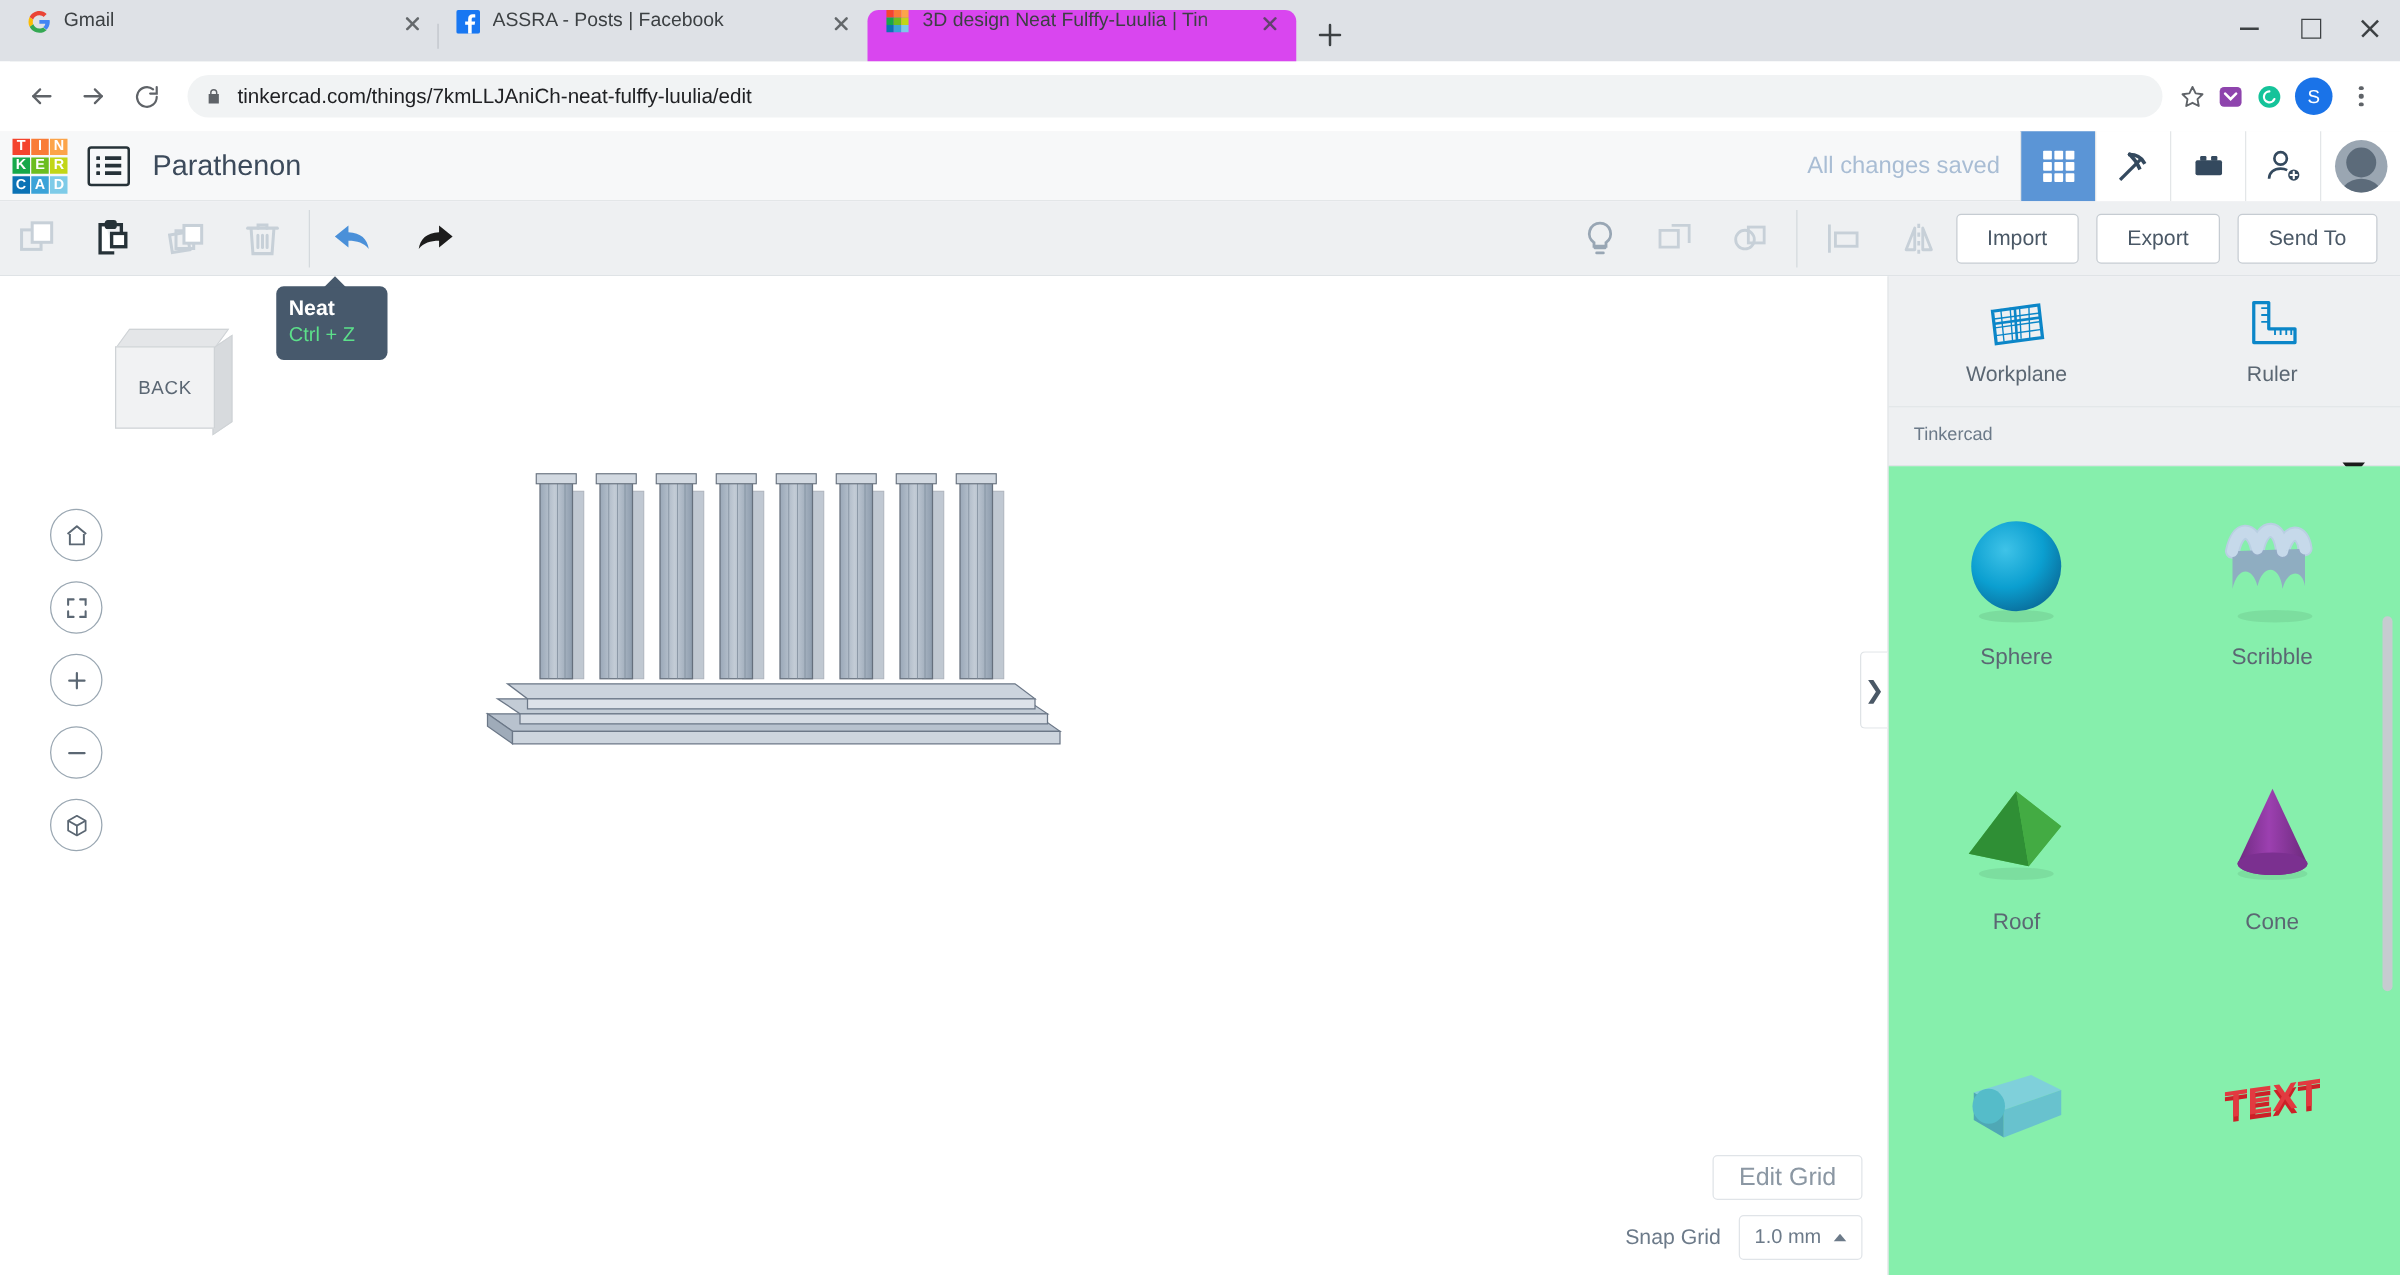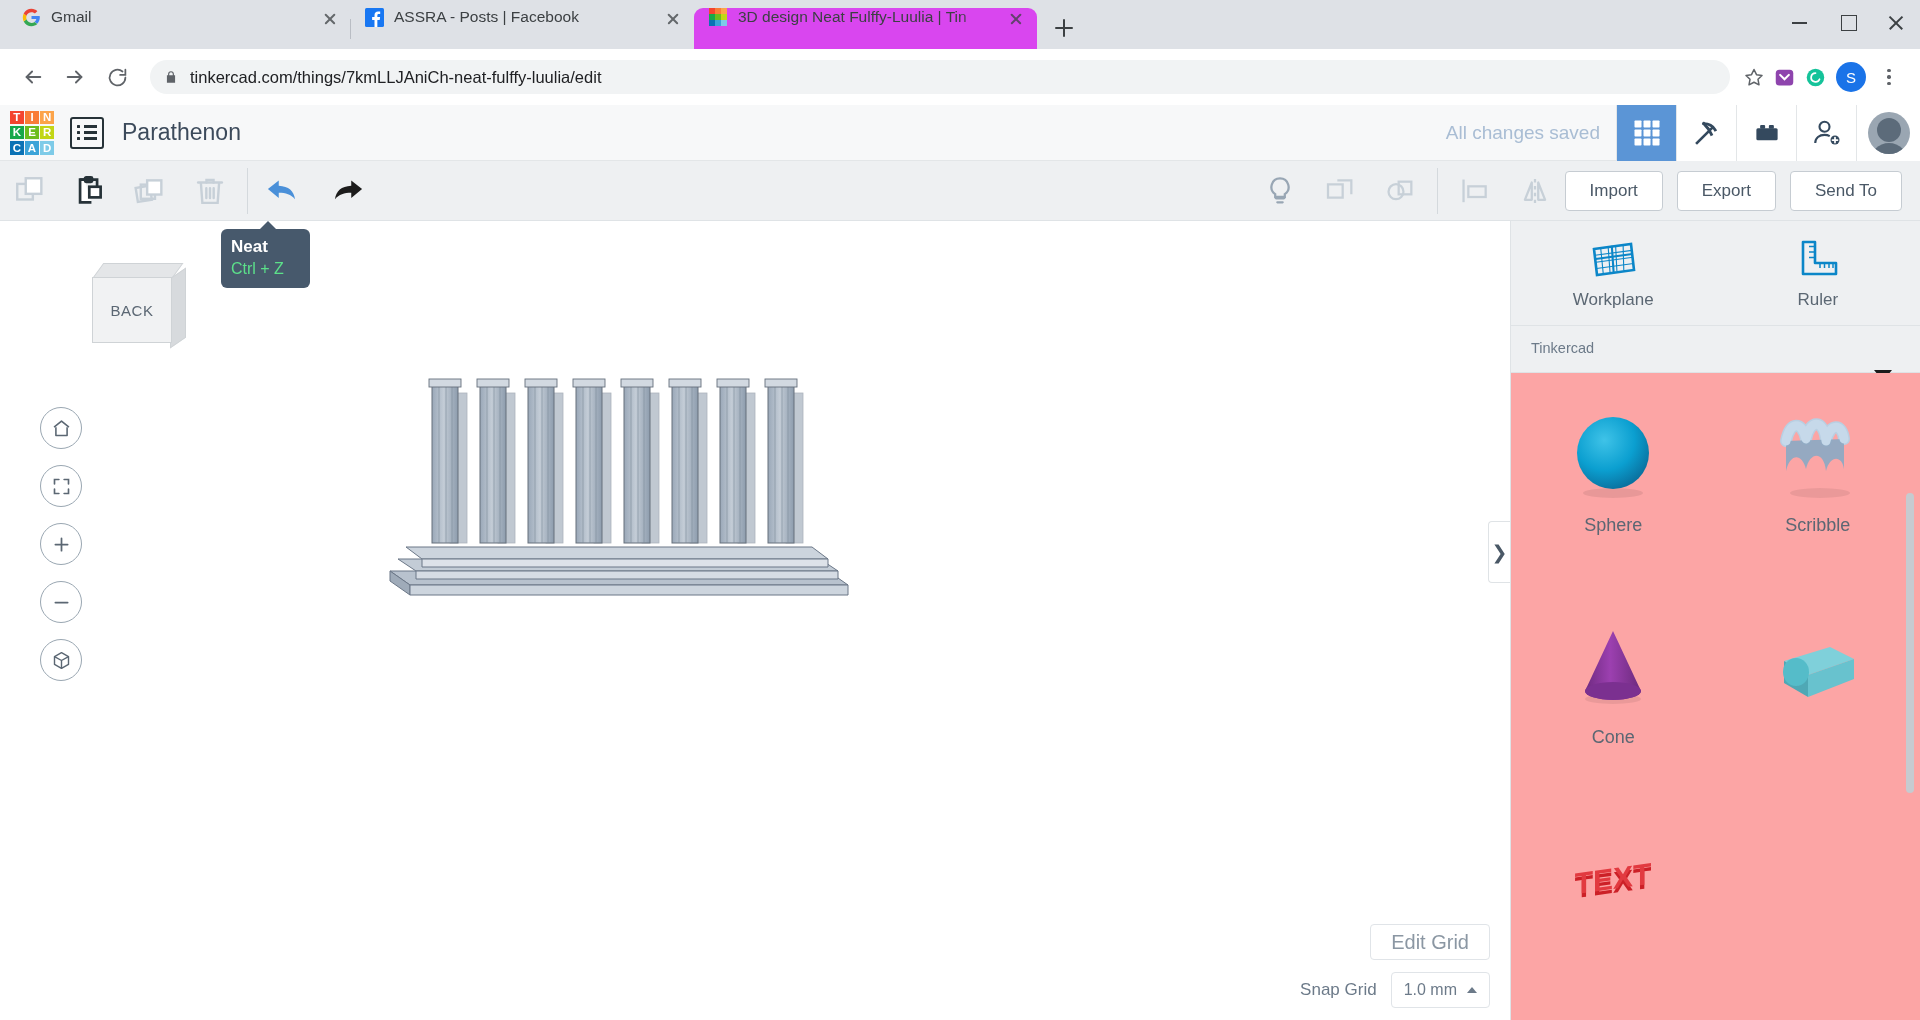--- a/index.html
+++ b/index.html
@@ -152,21 +152,21 @@
 
   
   .rpanel { width: 410px; background:#eef0f2; border-left:1px solid #dfe3e6; display:flex; flex-direction:column; position:relative; }
   .rp-tools { height: 105px; display:flex; background:#eef0f2; border-bottom:1px solid #dfe3e6; }
   .rp-tool { flex:1; display:flex; flex-direction:column; align-items:center; justify-content:center; gap: 9px; }
   .rp-tool-label { font-size: 17px; color:#5b6773; }
   .rp-select-wrap { background:#eef0f2; padding: 14px 20px 16px; border-bottom:1px solid #dfe3e6; position:relative; }
   .rp-select-sub { font-size: 14.5px; color:#6c7a89; }
   .rp-select-main { font-size: 22px; color:#3c4a5b; margin-top: 4px; }
   .rp-select-caret { position:absolute; right: 28px; top: 44px; width:0;height:0;border-left:9px solid transparent;border-right:9px solid transparent;border-top:11px solid #1b1b1b; }
-  .rp-grid { flex:1; display:grid; grid-template-columns: 1fr 1fr; gap: 0; padding: 10px 0 0; overflow:hidden; position:relative; background:#fca5a5; }
+  .rp-grid { flex:1; display:grid; grid-template-columns: 1fr 1fr; gap: 0; padding: 10px 0 0; overflow:hidden; position:relative; background:#86efac; }
   .shape-cell { display:flex; flex-direction:column; align-items:center; justify-content:flex-start; padding-top: 22px; height: 172px; }
   .shape-thumb { width: 110px; height: 100px; position:relative; display:flex; align-items:center; justify-content:center; }
   .shape-label { margin-top: 10px; font-size: 18px; color:#5b6773; }
   .rp-scrollbar { position:absolute; right: 6px; top: 120px; width: 8px; height: 300px; background:#c6cbd0; border-radius:4px; }
 
   svg { display:block; }
 </style>
 </head>
 <body>
 
@@ -624,20 +624,31 @@
           <svg width="100" height="100" viewBox="0 0 100 100">
             <ellipse cx="52" cy="88" rx="30" ry="5" fill="#000" opacity="0.07"></ellipse>
             <path d="M18 36 C22 16, 34 16, 38 34 C42 14, 56 14, 58 36 C62 18, 74 18, 76 34" fill="none" stroke="#b9cfe2" stroke-width="12" stroke-linecap="round" stroke-linejoin="round"></path>
             <path d="M18 36 L18 66 C22 48, 34 48, 38 64 C42 46, 56 46, 58 66 C62 50, 74 50, 76 64 L76 34" fill="#8fa9c2" opacity="0.95"></path>
             <path d="M18 36 C22 16, 34 16, 38 34 C42 14, 56 14, 58 36 C62 18, 74 18, 76 34" fill="none" stroke="#c6d9ea" stroke-width="9" stroke-linecap="round" stroke-linejoin="round"></path>
           </svg>
         </span>
         <span class="shape-label">Scribble</span>
       </div>
 
+      <div class="shape-cell">
+        <span class="shape-thumb">
+          <svg width="100" height="100" viewBox="0 0 100 100">
+            <ellipse cx="50" cy="82" rx="30" ry="5" fill="#000" opacity="0.07"></ellipse>
+            <polygon points="50,16 86,44 60,76 12,66" fill="#4fc04f"></polygon>
+            <polygon points="50,16 12,66 60,76" fill="#2f8f35"></polygon>
+            <polygon points="50,16 86,44 60,76" fill="#43ab43"></polygon>
+          </svg>
+        </span>
+        <span class="shape-label">Roof</span>
+      </div>
 
       <div class="shape-cell">
         <span class="shape-thumb">
           <svg width="100" height="100" viewBox="0 0 100 100">
             <defs>
                 <linearGradient id="gCone" x1="0" y1="0" x2="1" y2="0">
               <stop offset="0%" stop-color="#6e2a80"></stop>
                   <stop offset="45%" stop-color="#9c40b0"></stop>
                   <stop offset="100%" stop-color="#6b2a7c"></stop>
             </linearGradient>

